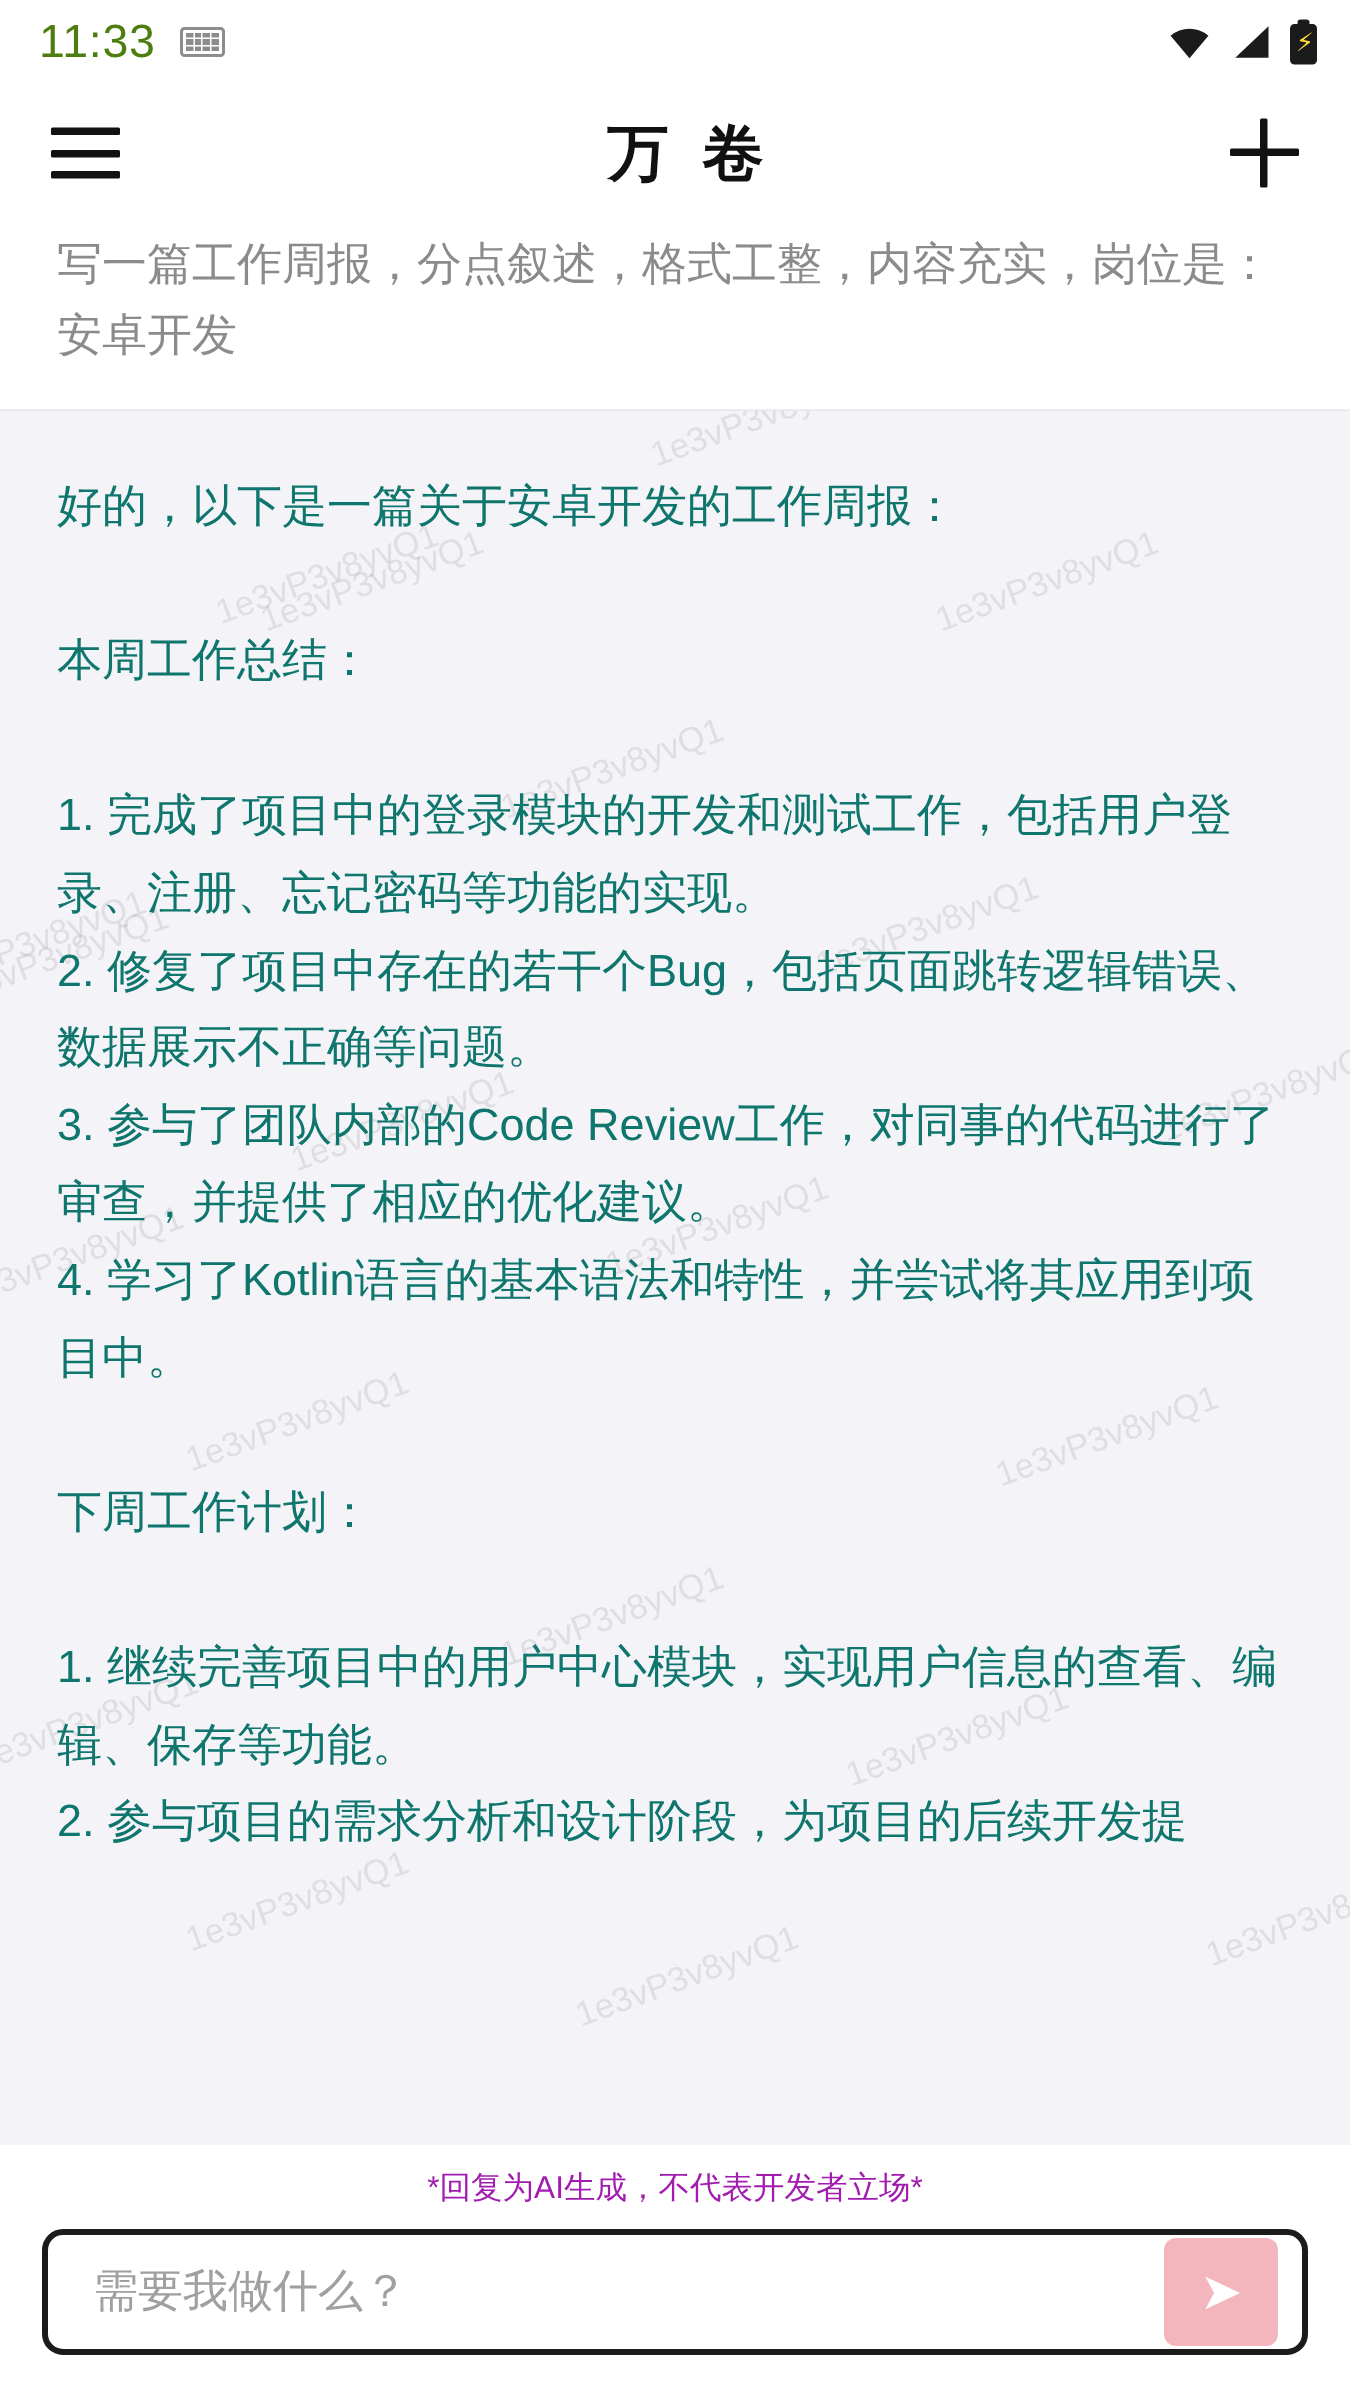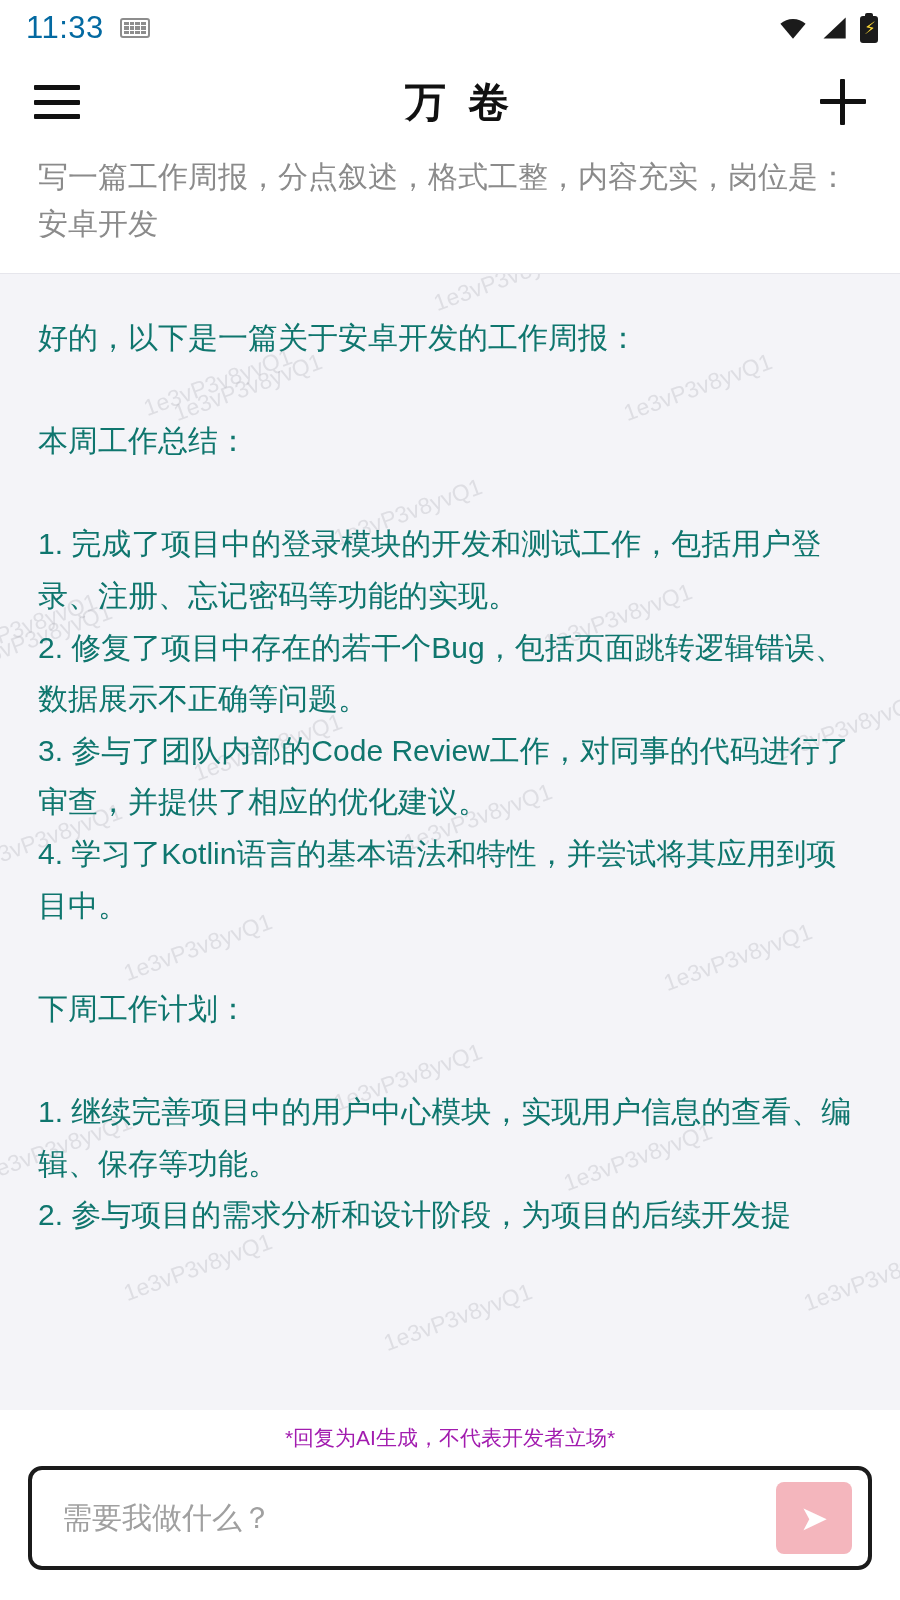--- a/index.html
+++ b/index.html
@@ -29,21 +29,21 @@
     padding: 0 22px 0 26px;
     background: #ffffff;
   }
   .status-left {
     display: flex;
     align-items: center;
     gap: 16px;
   }
   .clock {
     font-size: 31px;
-    color: #0369a1;
+    color: #4d7c0f;
     letter-spacing: 0.5px;
   }
   .kbd-icon {
     width: 30px;
     height: 20px;
     border: 2px solid #8d8d8d;
     border-radius: 3px;
     display: grid;
     grid-template-columns: repeat(4, 1fr);
     grid-template-rows: repeat(3, 1fr);
@@ -182,21 +182,21 @@
     color: #a21caf;
     padding: 14px 0 10px 0;
     background: #ffffff;
   }
   .input-row {
     flex: 0 0 auto;
     padding: 4px 28px 30px 28px;
     background: #ffffff;
   }
   .input-box {
-    height: 104px;
+    height: 84px;
     border: 4px solid #1b1b1b;
     border-radius: 14px;
     display: flex;
     align-items: center;
     padding: 0 16px 0 30px;
     background: #ffffff;
   }
   .input-box .field {
     flex: 1;
     border: none;

